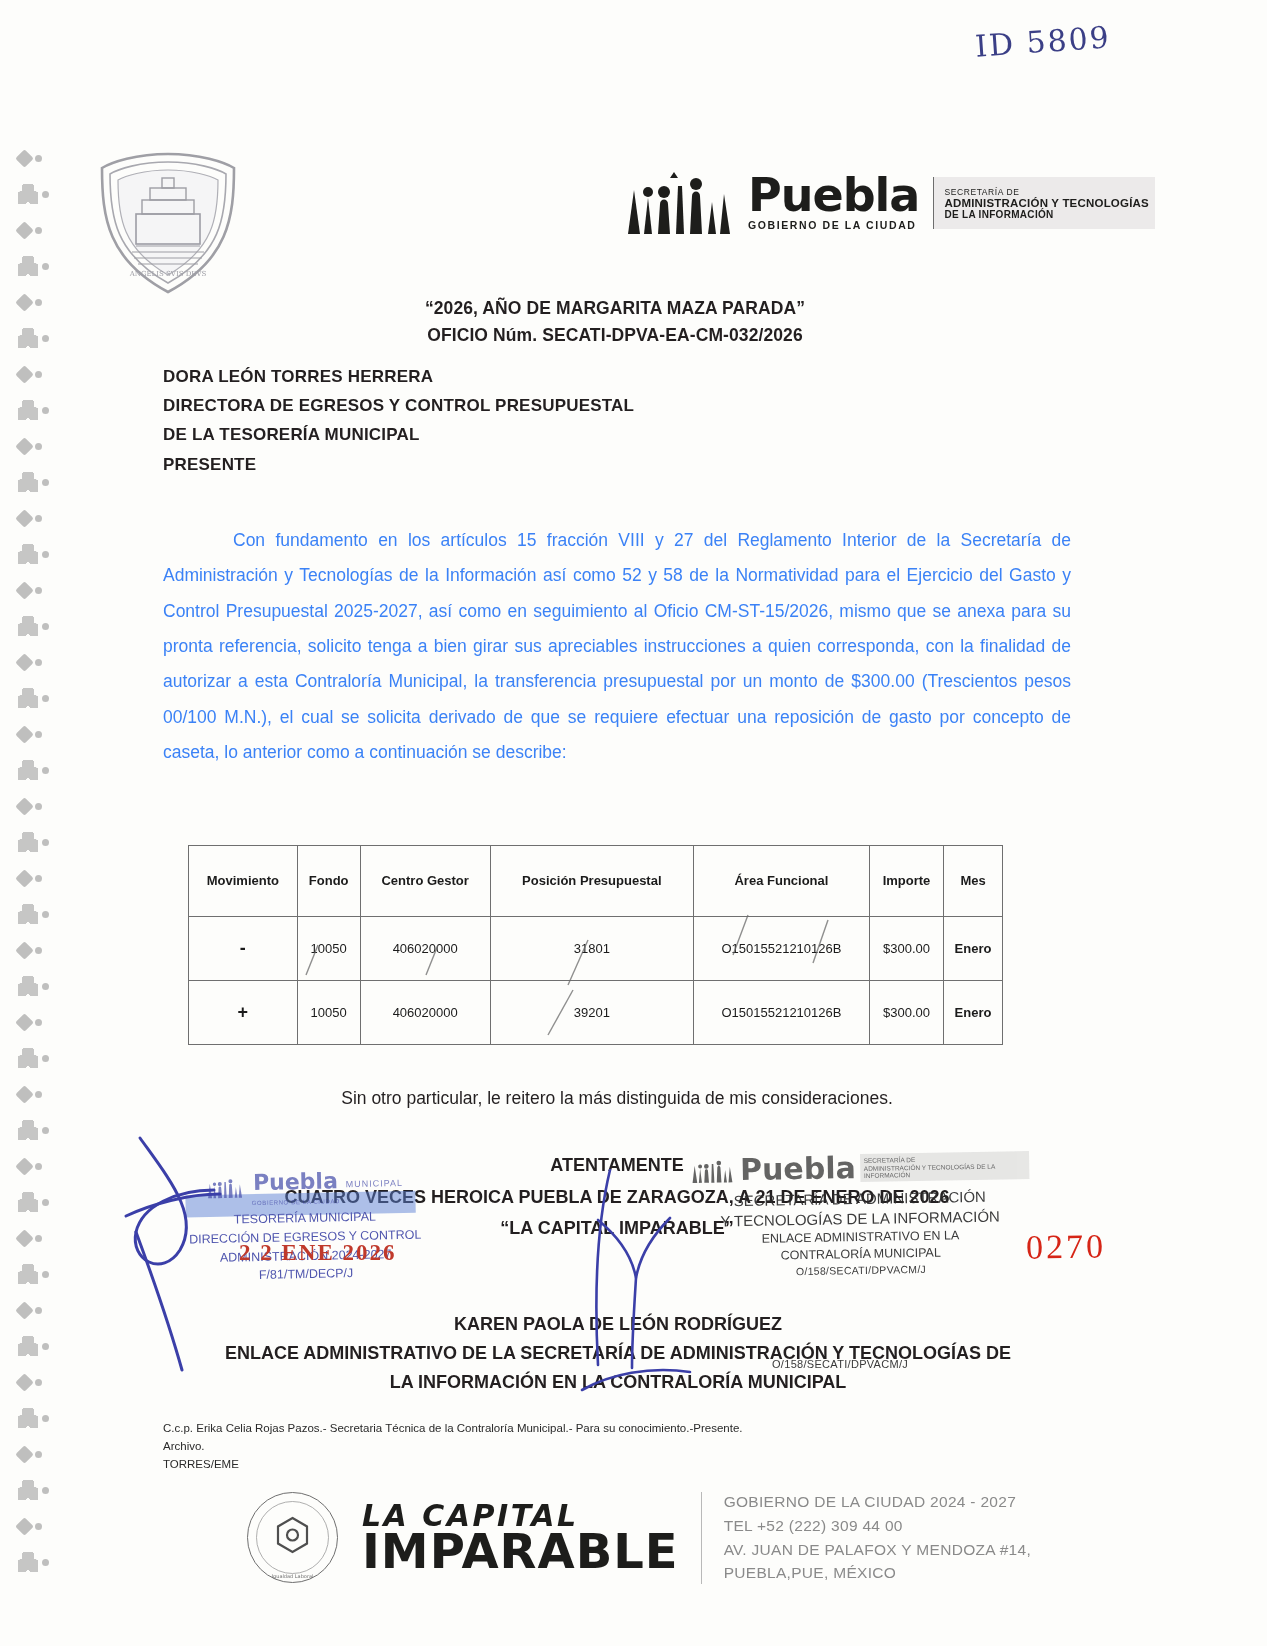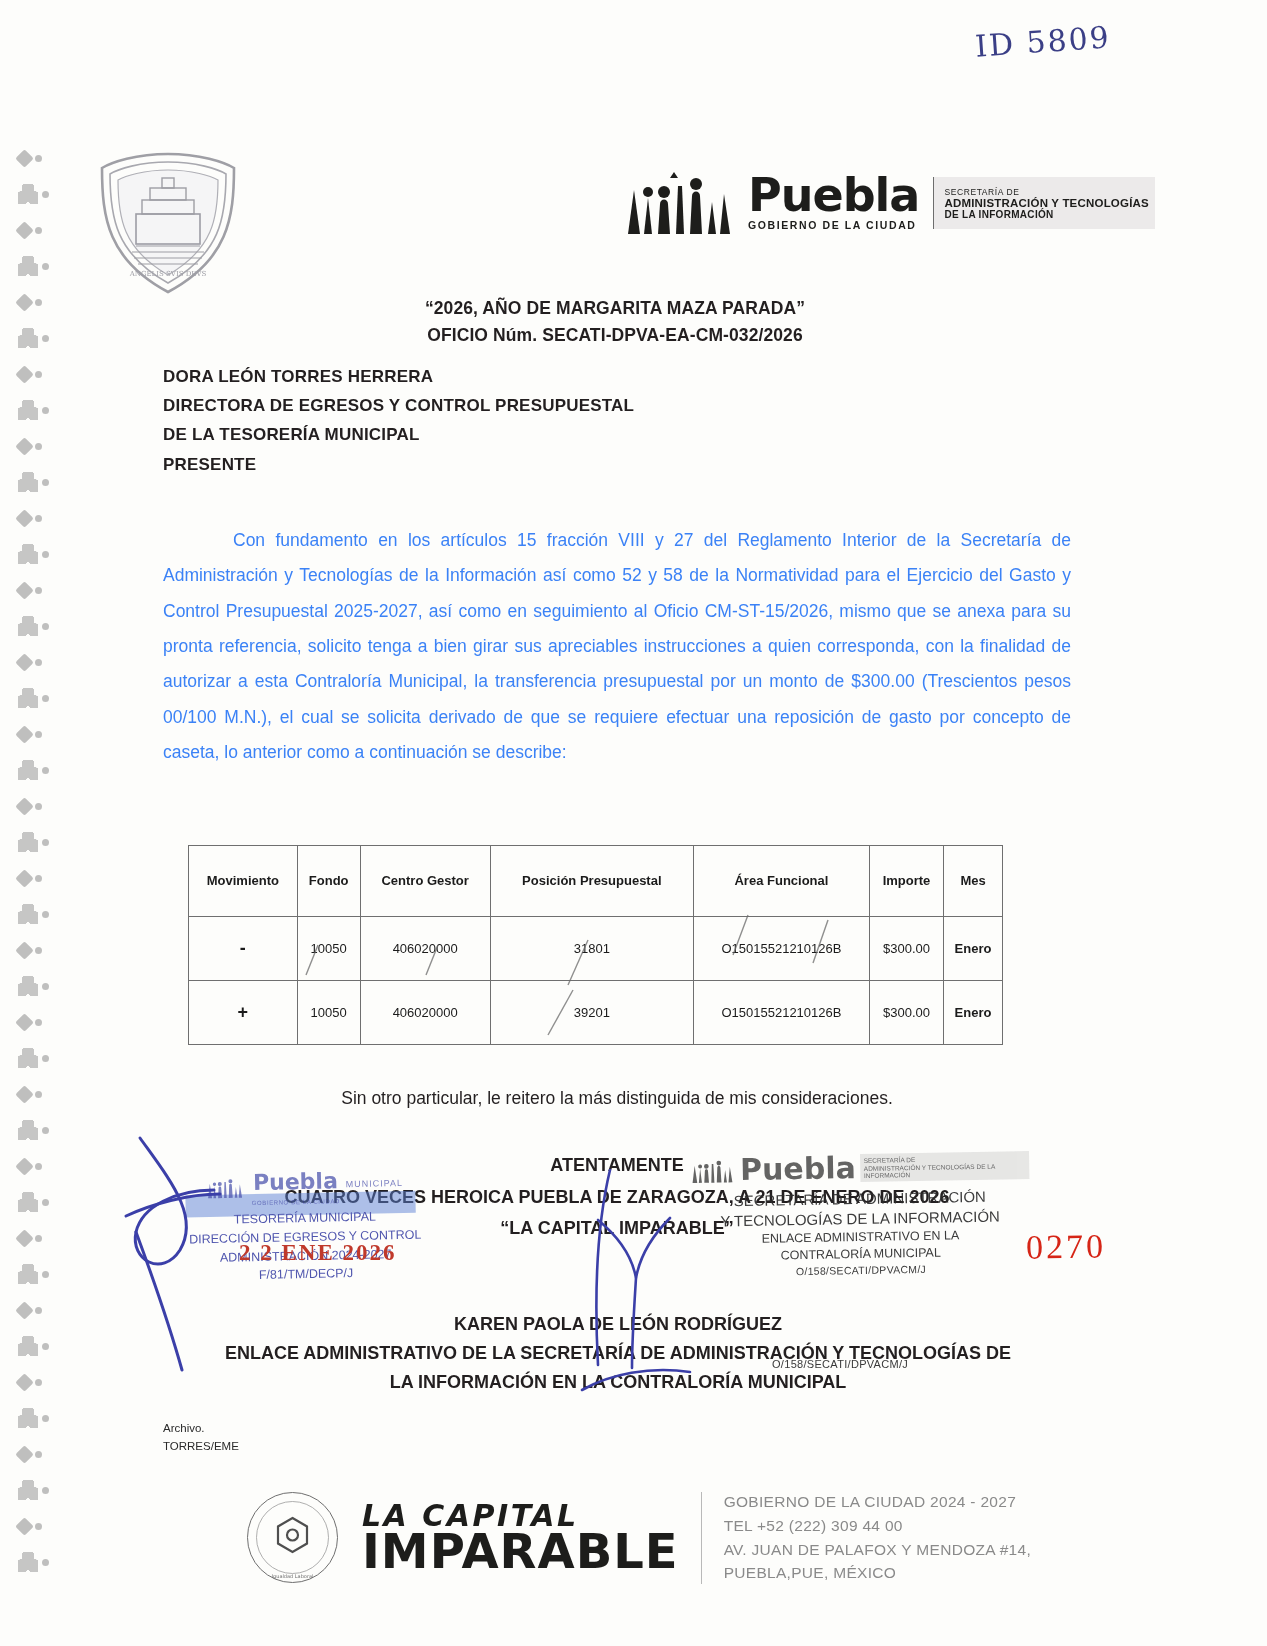--- a/index.html
+++ b/index.html
@@ -747,20 +747,21 @@
       <path d="M70 10 C58 60 54 130 58 205"></path>
       <path d="M58 60 C80 78 92 96 96 118 C100 96 112 76 130 58"></path>
       <path d="M96 118 C94 150 92 180 92 208"></path>
       <path d="M42 230 C70 214 110 206 150 212"></path>
     </g>
   </svg>
 
   <div class="oficio-ref">O/158/SECATI/DPVACM/J</div>
 
   <div class="ccp">
+    <div>C.c.p. Erika Celia Rojas Pazos.- Secretaria Técnica de la Contraloría Municipal.- Para su conocimiento.-Presente.</div>
     <div>Archivo.</div>
     <div>TORRES/EME</div>
   </div>
 
   <div class="footer">
     <svg class="norma-seal" viewBox="0 0 95 95">
       <circle cx="47.5" cy="47.5" r="45" fill="none" stroke="#6f6f6f" stroke-width="1"></circle>
       <circle cx="47.5" cy="47.5" r="36" fill="none" stroke="#9a9a9a" stroke-width=".8"></circle>
       <g fill="none" stroke="#4f4f4f" stroke-width="2.2">
         <path d="M47.5 28 L62 36.5 L62 53.5 L47.5 62 L33 53.5 L33 36.5 Z"></path>

